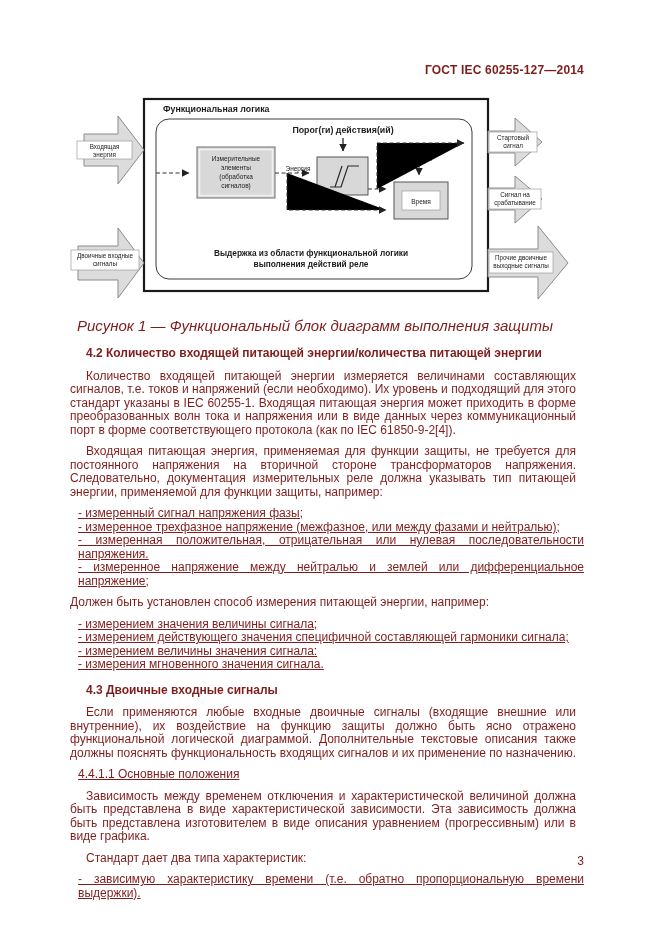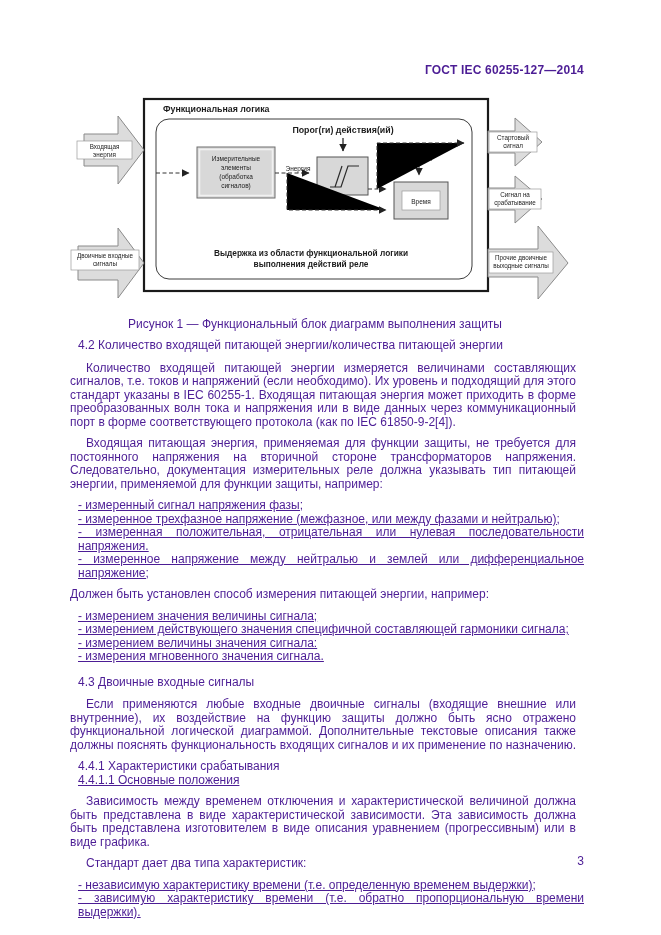--- a/index.html
+++ b/index.html
@@ -1,24 +1,24 @@
 <!DOCTYPE html>
 <html><head>
 <meta charset="utf-8">
 <style>
   html,body{margin:0;padding:0;background:#ffffff;}
   .page{position:relative;width:661px;height:935px;background:#fff;overflow:hidden;
-        font-family:"Liberation Sans",sans-serif;color:#4c1d95;}
+        font-family:"Liberation Sans",sans-serif;color:#7f1d1d;}
   .header{position:absolute;top:63px;left:62px;width:522px;text-align:right;
           font-weight:bold;font-size:12px;letter-spacing:.2px;}
   .figure-svg{position:absolute;top:95px;left:0;}
-  .caption{position:absolute;top:317px;left:30px;width:570px;text-align:center;font-size:12px;}
+  .caption{position:absolute;top:317px;left:30px;width:570px;text-align:center;font-size:15px;font-style:italic;}
   .content{position:absolute;top:339px;left:62px;width:522px;font-size:12px;
            line-height:13.5px;text-align:justify;}
-  .h{font-weight:normal;padding-left:16px;margin:0;}
+  .h{font-weight:bold;padding-left:16px;margin:8px;}
   .h.sp-top{margin-top:12px;}
   .h.sp-bot{margin-bottom:9px;}
   .para{margin:8px;text-indent:16px;}
   .para.flush{text-indent:0;}
   .li{padding-left:16px;text-decoration:underline;}
   .pagenum{position:absolute;top:854px;left:62px;width:522px;text-align:right;font-size:12px;}
   svg text{font-family:"Liberation Sans",sans-serif;fill:#1c1c1c;}
   .t-bold{font-weight:bold;}
 </style>
 </head>
@@ -127,22 +127,20 @@
     <div class="li">- измеренное напряжение между нейтралью и землей или дифференциальное напряжение;</div>
     <p class="para flush">Должен быть установлен способ измерения питающей энергии, например:</p>
     <div class="li">- измерением значения величины сигнала;</div>
     <div class="li">- измерением действующего значения специфичной составляющей гармоники сигнала;</div>
     <div class="li">- измерением величины значения сигнала:</div>
     <div class="li">- измерения мгновенного значения сигнала.</div>
 
     <p class="h sp-top sp-bot">4.3 Двоичные входные сигналы</p>
     <p class="para">Если применяются любые входные двоичные сигналы (входящие внешние или внутренние), их воздействие на функцию защиты должно быть ясно отражено функциональной логической диаграммой. Дополнительные текстовые описания также должны пояснять функциональность входящих сигналов и их применение по назначению.</p>
 
-    <p class="h">4.4.1 Характеристики срабатывания</p>
     <div class="li">4.4.1.1 Основные положения</div>
     <p class="para">Зависимость между временем отключения и характеристической величиной должна быть представлена в виде характеристической зависимости. Эта зависимость должна быть представлена изготовителем в виде описания уравнением (прогрессивным) или в виде графика.</p>
     <p class="para">Стандарт дает два типа характеристик:</p>
-    <div class="li">- независимую характеристику времени (т.е. определенную временем выдержки);</div>
     <div class="li">- зависимую характеристику времени (т.е. обратно пропорциональную времени выдержки).</div>
   </div>
 
   <div class="pagenum">3</div>
 </div>
 
 </body></html>

